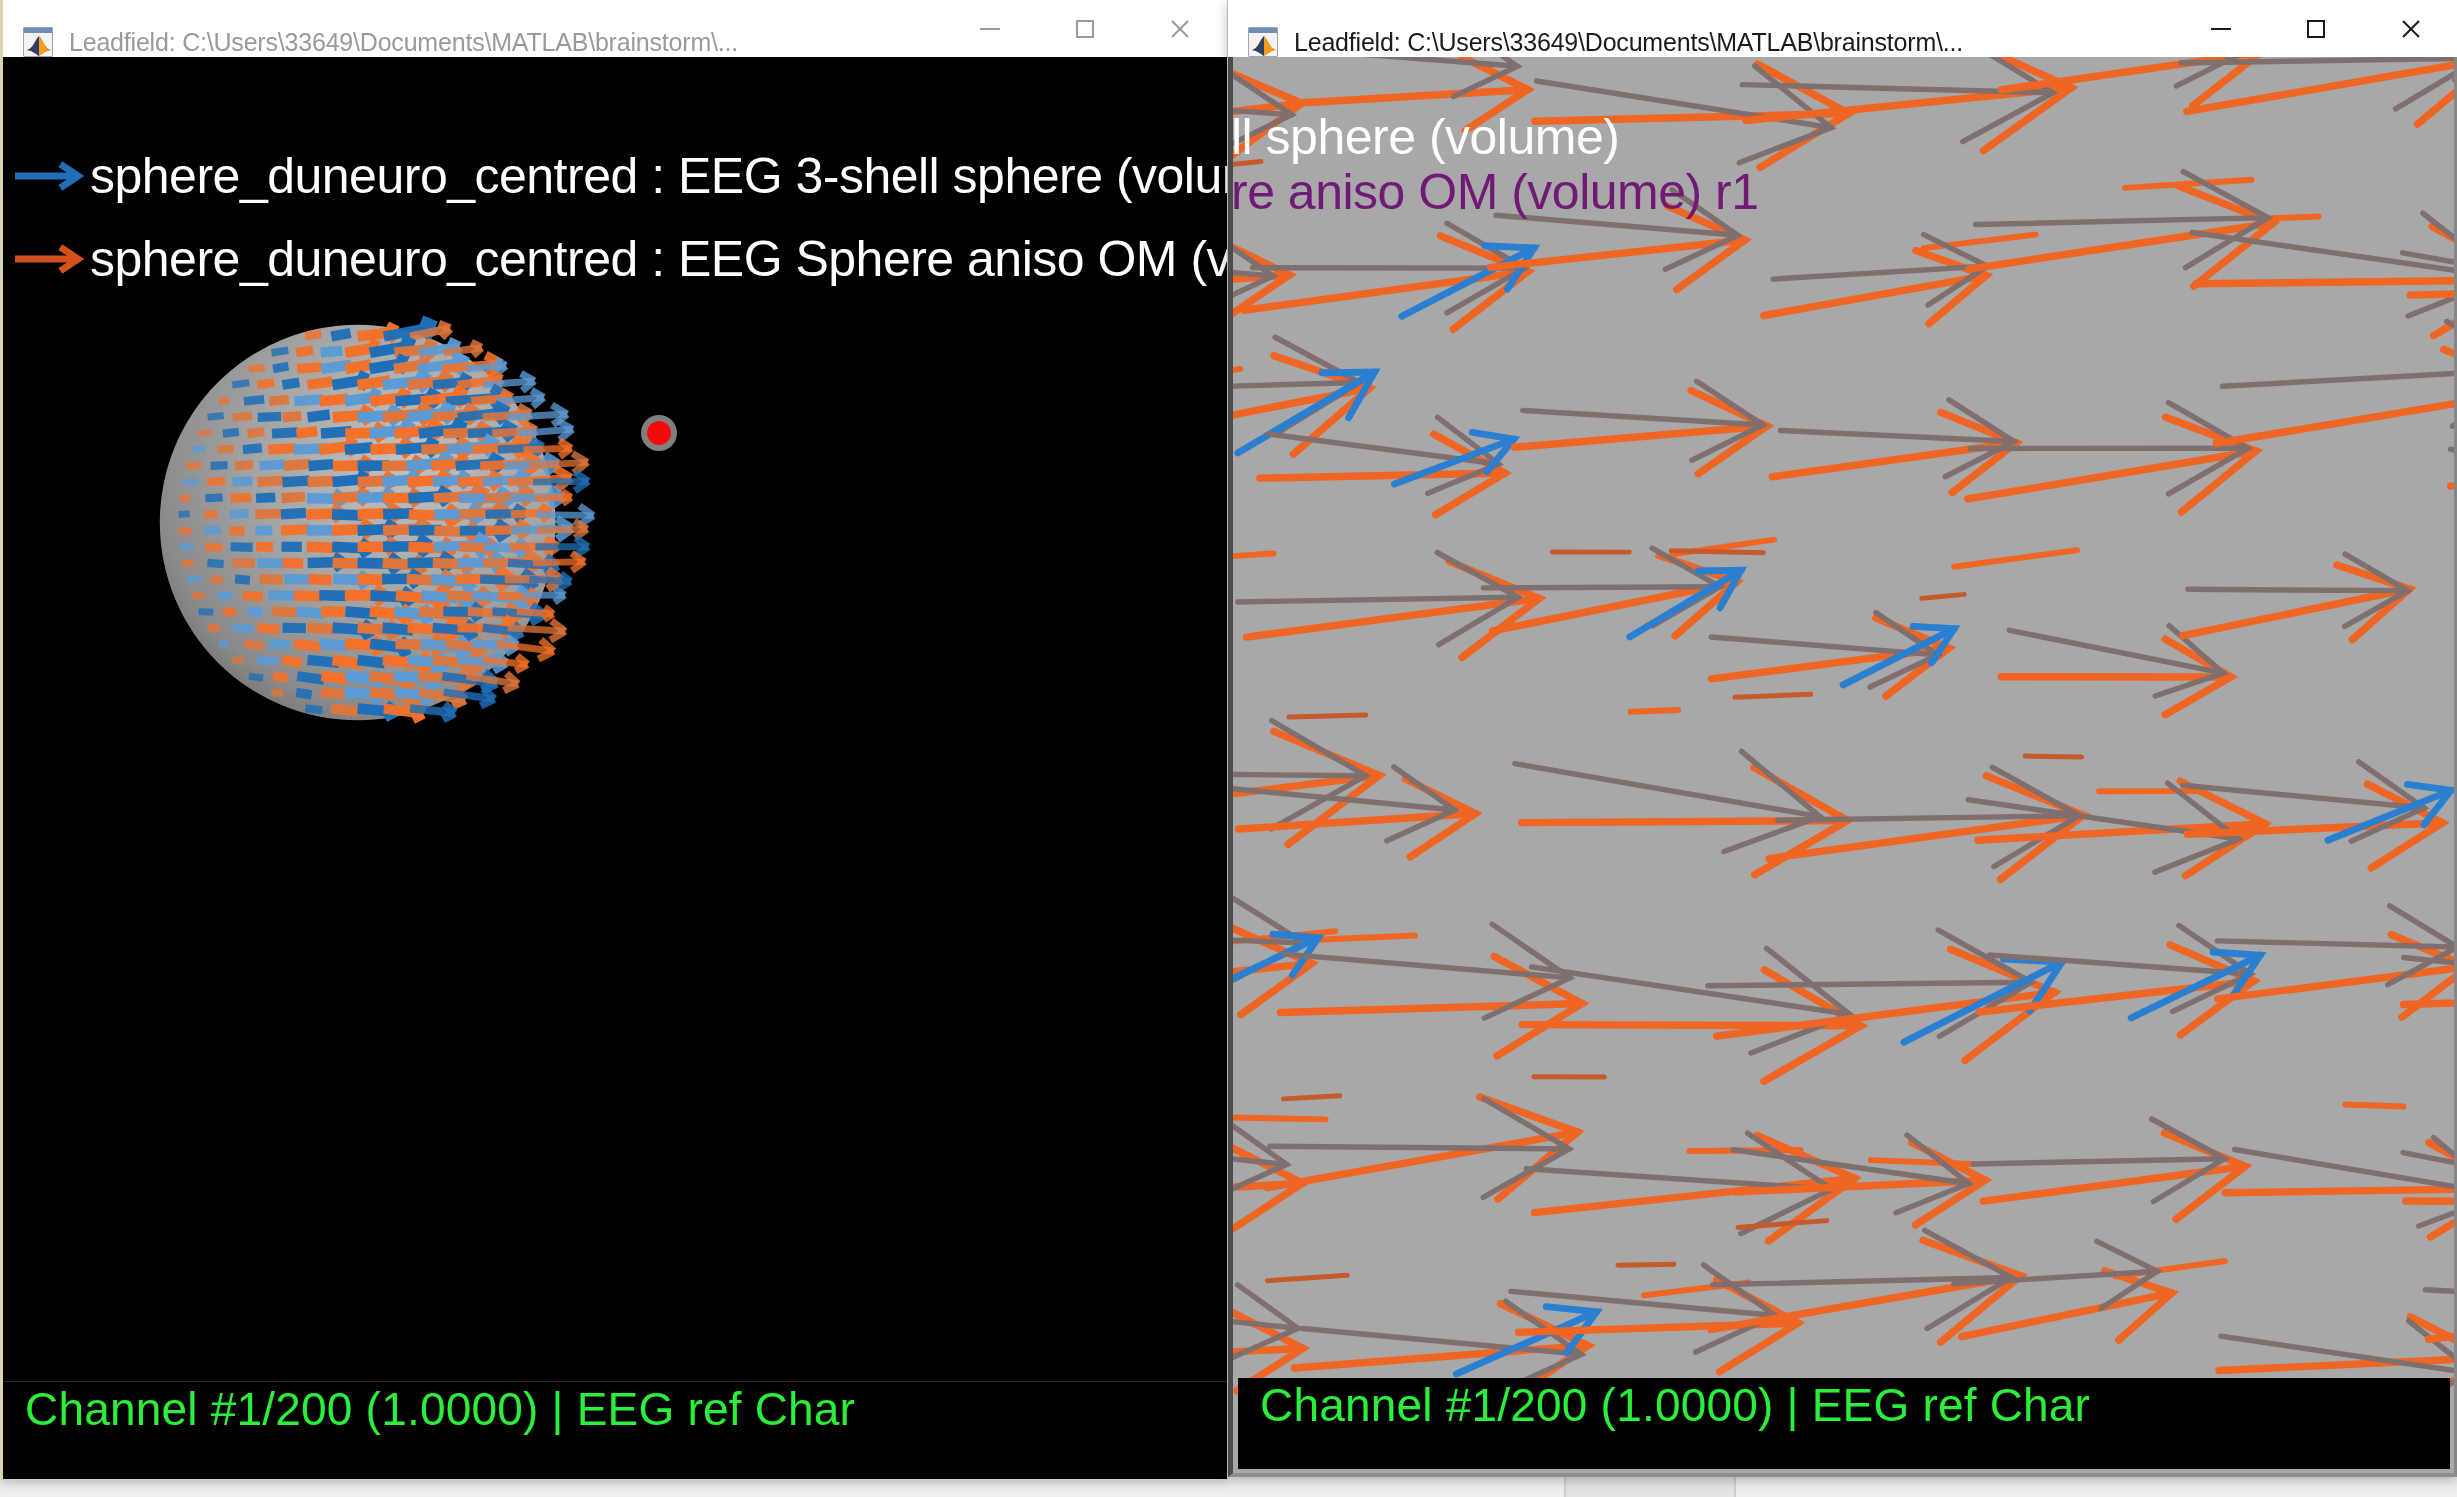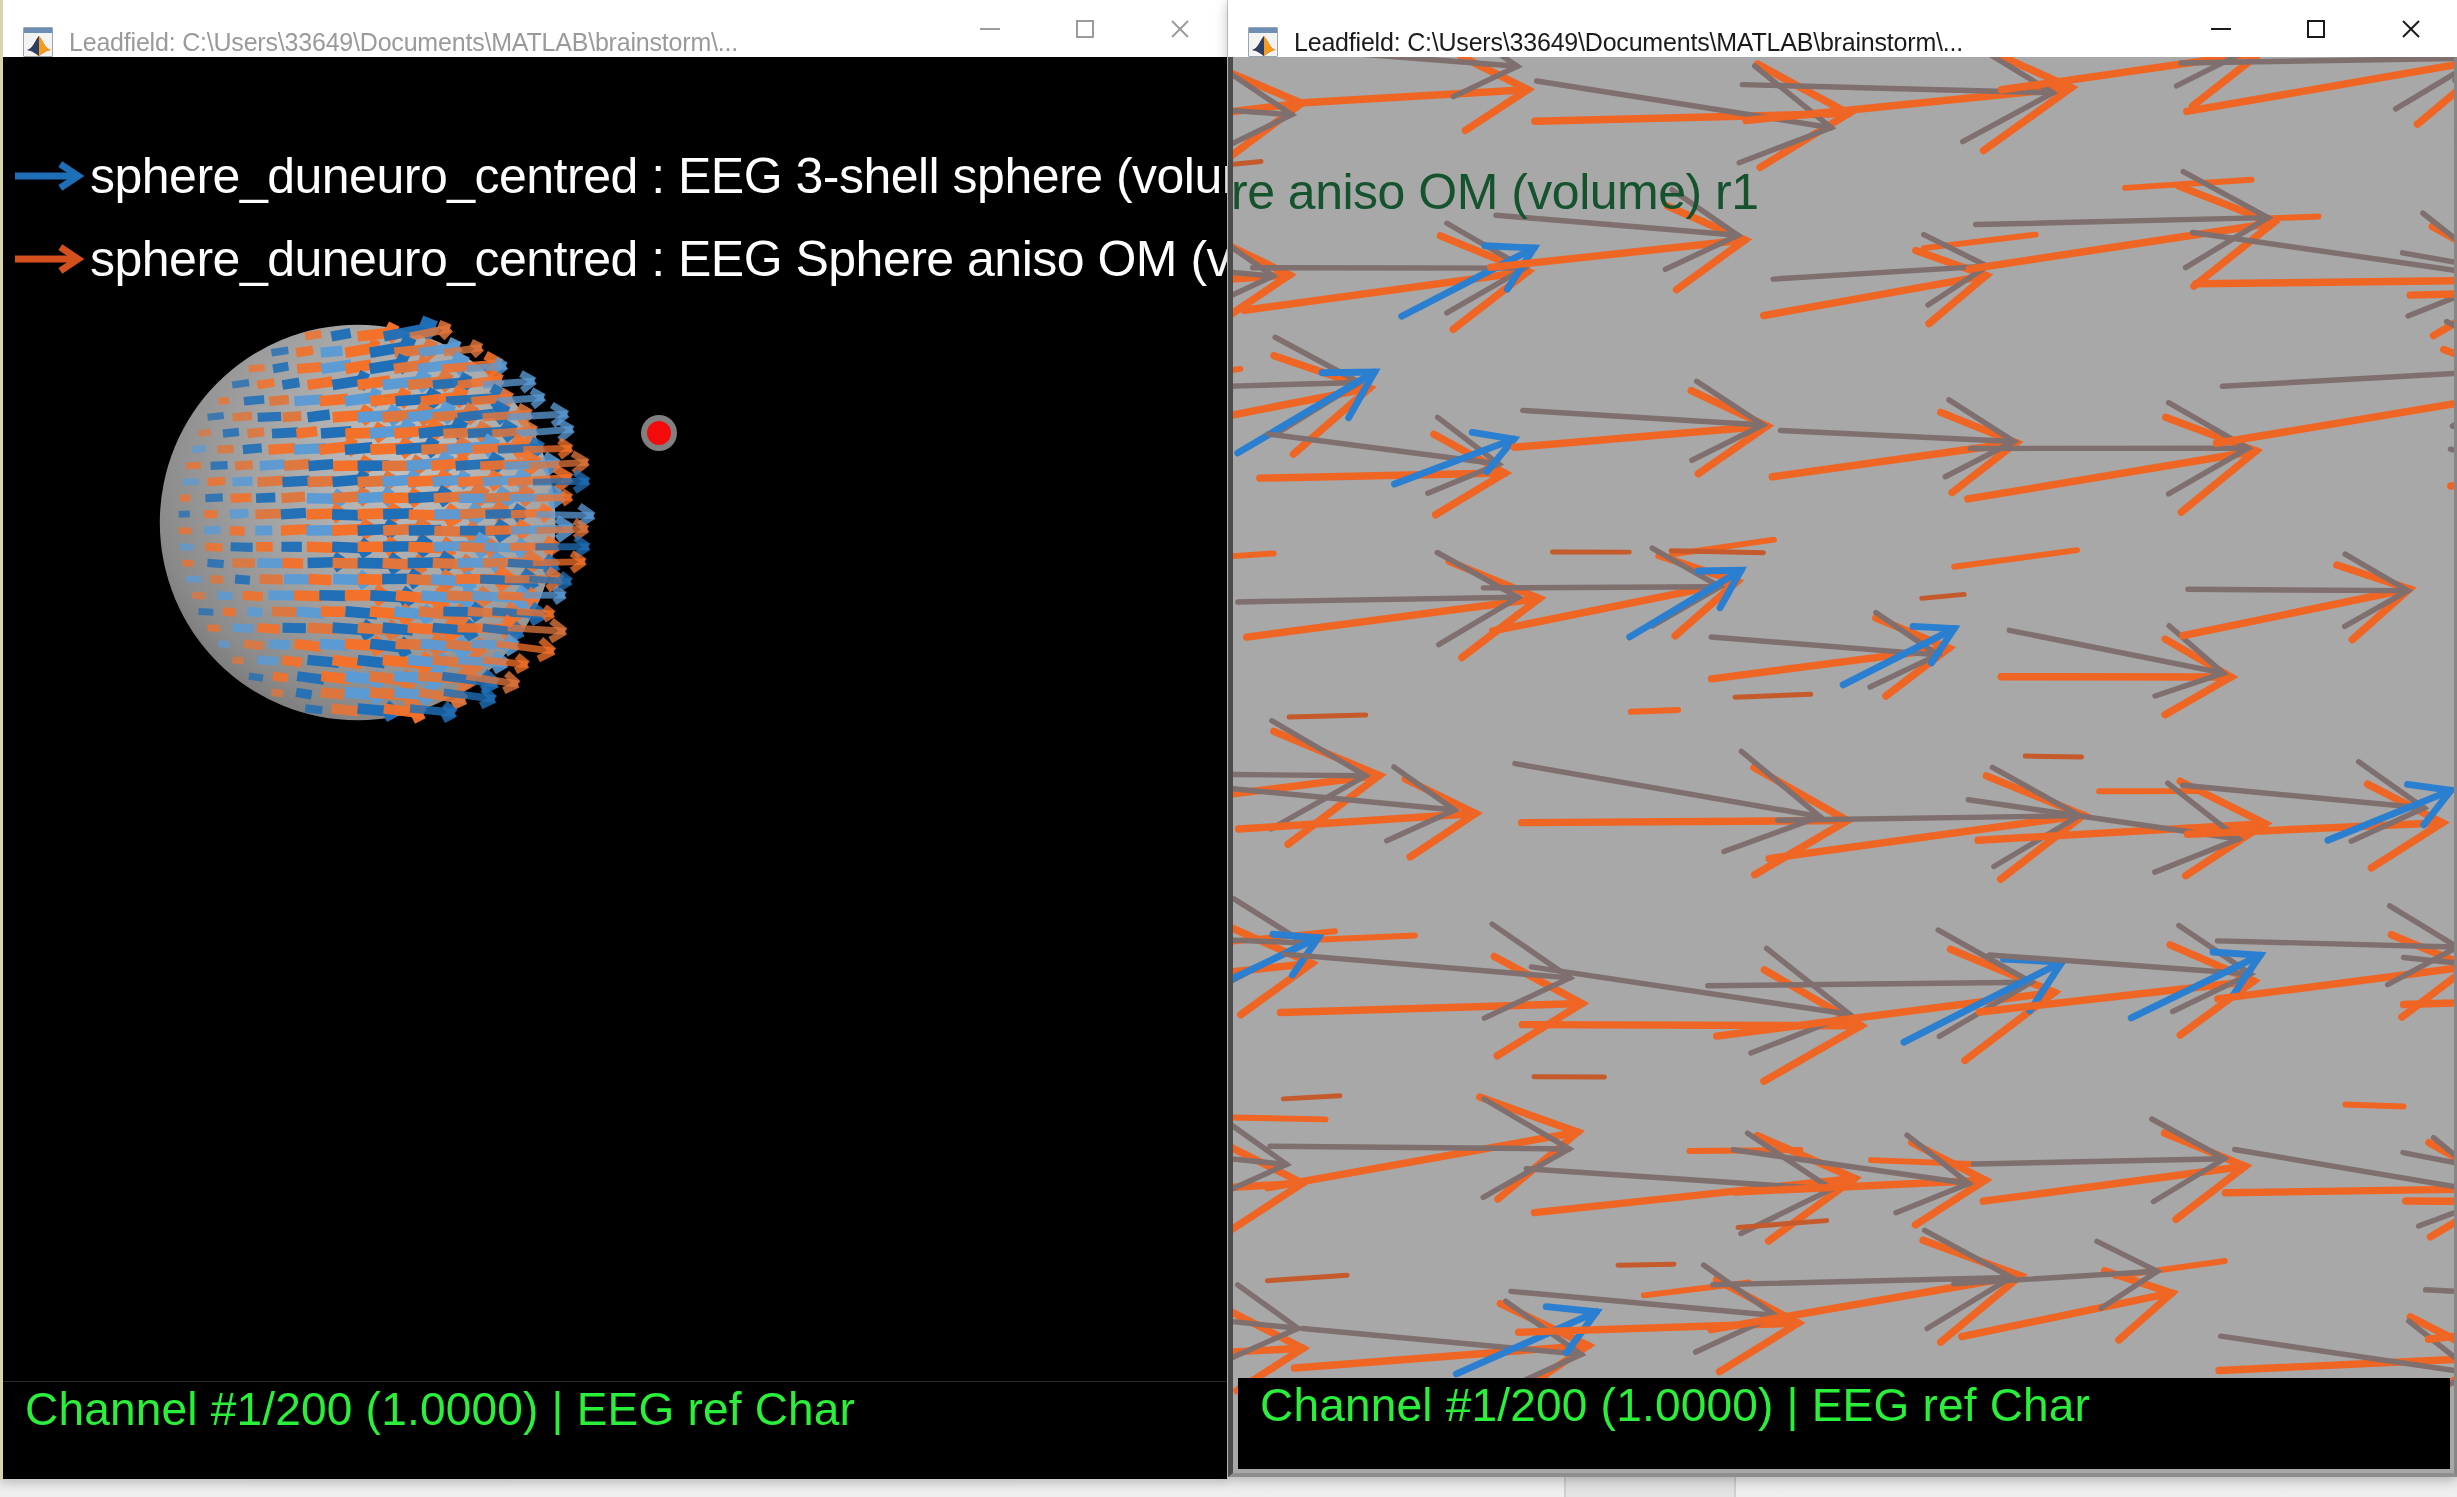--- a/index.html
+++ b/index.html
@@ -924,20 +924,21 @@
         <path d="M997.5 1291.8 L1254.8 1329.8" stroke="#7f6f6e" stroke-width="5.5" stroke-linecap="round" fill="none"></path>
         <path d="M1174.9 1361.3 L1254.8 1329.8 L1187.4 1276.7" stroke="#7f6f6e" stroke-width="5.5" stroke-linecap="round" fill="none"></path>
         <path d="M1168.8 1399.2 L1218.3 1398.4" stroke="#ef6524" stroke-width="6.0" stroke-linecap="round" fill="none"></path>
         <path d="M1207.3 1294.9 L1545.9 1255.9" stroke="#ef6524" stroke-width="7.5" stroke-linecap="round" fill="none"></path>
         <path d="M1455.5 1322.7 L1545.9 1255.9 L1442.6 1211.4" stroke="#ef6524" stroke-width="7.5" stroke-linecap="round" fill="none"></path>
         <path d="M1204.4 1245.0 L1527.8 1262.4" stroke="#7f6f6e" stroke-width="5.5" stroke-linecap="round" fill="none"></path>
         <path d="M1432.4 1310.6 L1527.8 1262.4 L1438.1 1204.3" stroke="#7f6f6e" stroke-width="5.5" stroke-linecap="round" fill="none"></path>
         <path d="M1348.0 1382.0 L1401.2 1376.7" stroke="#ef6524" stroke-width="6.0" stroke-linecap="round" fill="none"></path>
       </svg>
 
-    <div class="lf-overflow" style="left:-2px;top:106px;font-size:50px;color:#14532d;white-space:nowrap;letter-spacing:-0.5px;">re aniso OM (volume) r1</div>
+    <div class="lf-overflow" style="left:-2px;top:51px;font-size:50px;color:#ffffff;white-space:nowrap;letter-spacing:-0.5px;">ll sphere (volume)</div>
+    <div class="lf-overflow" style="left:-2px;top:106px;font-size:50px;color:#701a75;white-space:nowrap;letter-spacing:-0.5px;">re aniso OM (volume) r1</div>
 
     <div class="statusbar">
       <span>Channel #1/200  (1.0000) | EEG ref Char</span>
     </div>
   </div>
 </div>
 
 
 </body></html>

